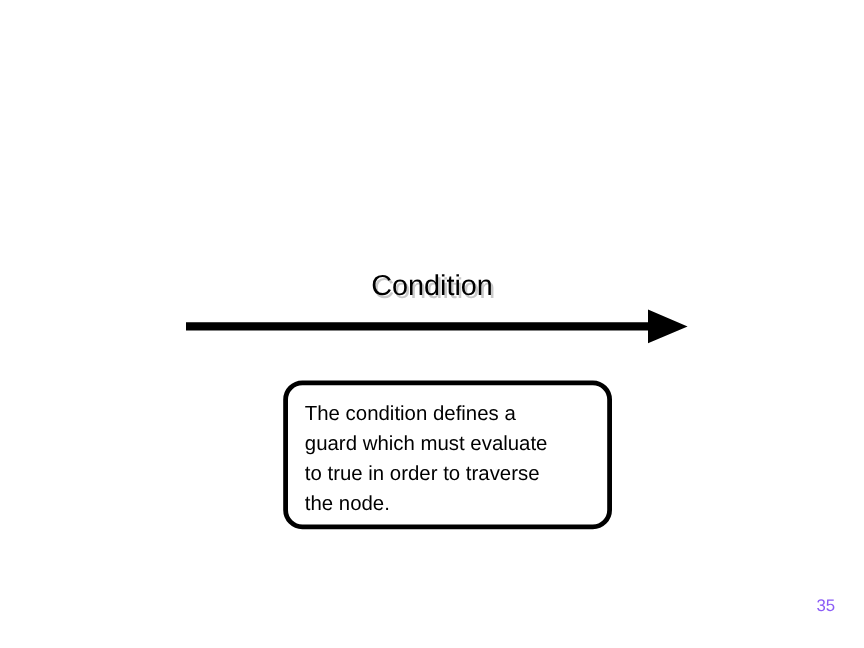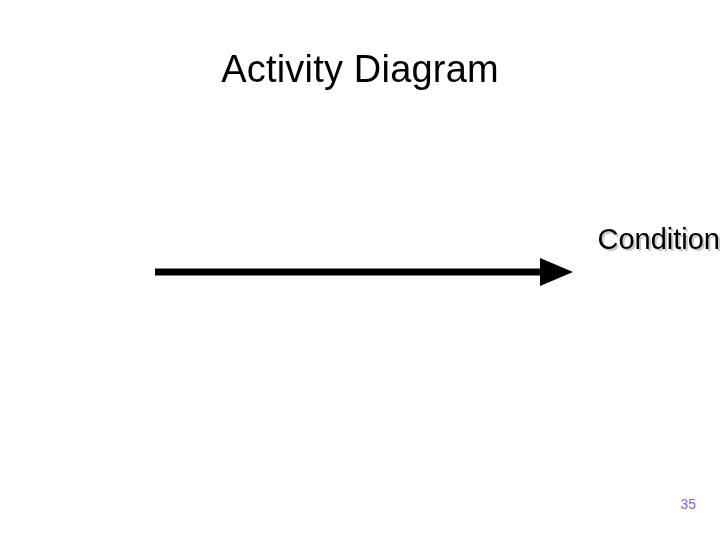--- a/index.html
+++ b/index.html
@@ -34,22 +34,22 @@
     letter-spacing: 0.2px;
     white-space: nowrap;
   }
 
   
   #condition-label {
     position: absolute;
     left: 0;
     top: 221px;
     width: 720px;
-    text-align: right;
-    font-size: 29px;
+    text-align: center;
+    font-size: 24px;
     line-height: 36px;
     font-weight: 400;
     color: #000000;
     text-shadow: 2px 2px 0 #c9c9c9;
     white-space: nowrap;
   }
 
   
   #flow-arrow {
     position: absolute;
@@ -90,24 +90,29 @@
     font-size: 14px;
     line-height: 18px;
     color: #8b5cf6;
   }
 </style>
 </head>
 <body>
 
 <div id="slide">
 
-  <div id="slide-title">Activity Diagram</div>
 
   <div id="condition-label">Condition</div>
 
   <svg id="flow-arrow" viewBox="0 0 430 34" aria-hidden="true">
     <polygon points="5,13.5 390,13.5 390,3 423,17 390,31 390,20.5 5,20.5" fill="#000000"></polygon>
   </svg>
 
+  <div id="note-box">
+    <div id="note-text">The condition defines a
+guard which must evaluate
+to true in order to traverse
+the node.</div>
+  </div>
 
   <div id="page-number">35</div>
 
 </div>
 
 </body></html>

